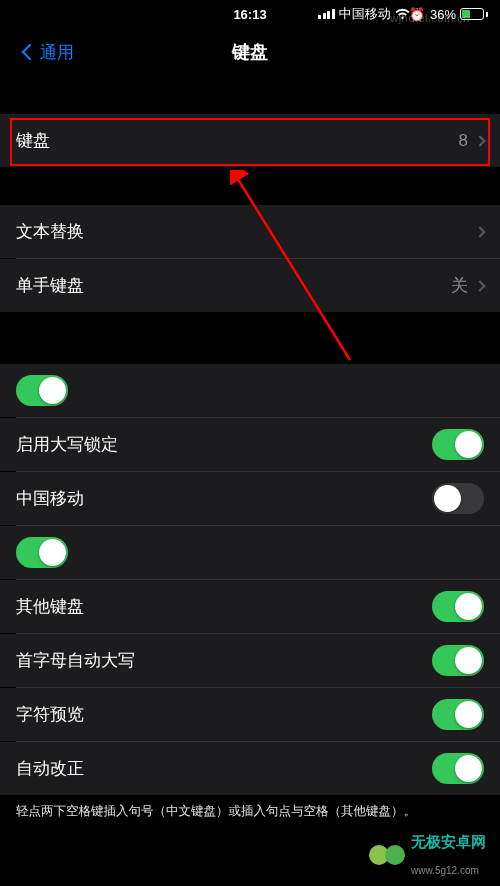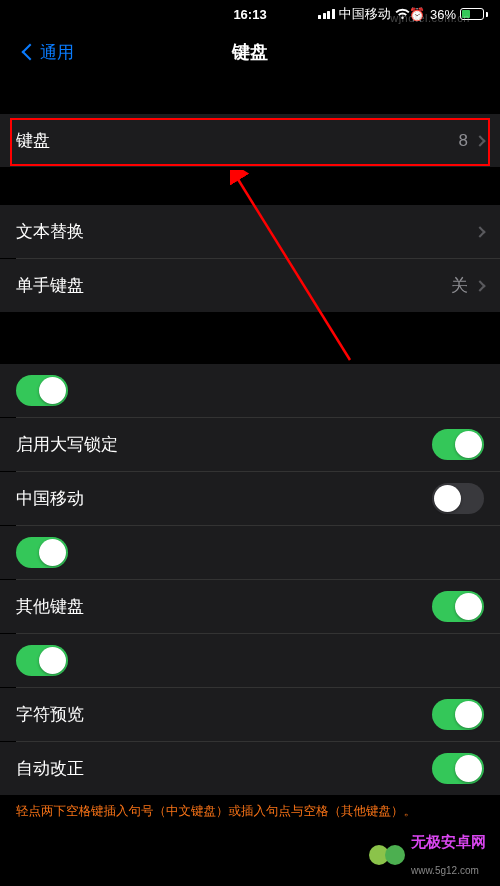--- a/index.html
+++ b/index.html
@@ -95,21 +95,21 @@
       height: 27px;
       border-radius: 50%;
       background: #fff;
       box-shadow: 0 1px 3px rgba(0,0,0,.35);
     }
     .switch-on .knob { right: 2px; }
     .switch-off .knob { left: 2px; }
     .footer-text {
       padding: 8px 16px 0;
       font-size: 12.5px;
-      color: #f97316;
+      color: #e5e5e5;
       line-height: 1.4;
     }
     .highlight-box {
       position: absolute;
       border: 2.5px solid #ff0000;
       pointer-events: none;
       z-index: 10;
     }
     .arrow-svg {
       position: absolute;
@@ -131,21 +131,21 @@
       right: 14px;
       display: flex;
       align-items: center;
       gap: 6px;
       z-index: 20;
     }
     .wm-logo {
       width: 36px; height: 36px;
     }
     .wm-text { text-align: left; }
-    .wm-title { font-size: 15px; color: #d946ef; font-weight: 600; line-height: 1; }
+    .wm-title { font-size: 15px; color: #14b8a6; font-weight: 600; line-height: 1; }
     .wm-sub { font-size: 10px; color: #888; margin-top: 16px; }
     .signal-bars { display: inline-flex; align-items: flex-end; gap: 1.5px; height: 10px; }
     .signal-bars span { width: 3px; background: #fff; border-radius: .5px; }
     .signal-bars span:nth-child(1){height:4px}
     .signal-bars span:nth-child(2){height:6px}
     .signal-bars span:nth-child(3){height:8px}
     .signal-bars span:nth-child(4){height:10px}
     .wifi-ico { width:15px; height:12px; }
     .battery-wrap { display:flex; align-items:center; gap:2px;}
     .battery-shell { width:24px; height:12px; border:1px solid #fff; border-radius:3px; position:relative; }
@@ -242,20 +242,21 @@
 </div>
 <div class="row-sep"></div>
 <div class="row">
   <div class="row-label">其他键盘</div>
   <div class="switch switch-on">
       <div class="knob"></div>
     </div>
 </div>
 <div class="row-sep"></div>
 <div class="row">
+  <div class="row-label">首字母自动大写</div>
   <div class="switch switch-on">
       <div class="knob"></div>
     </div>
 </div>
 <div class="row-sep"></div>
 <div class="row">
   <div class="row-label">字符预览</div>
   <div class="switch switch-on">
       <div class="knob"></div>
     </div>

